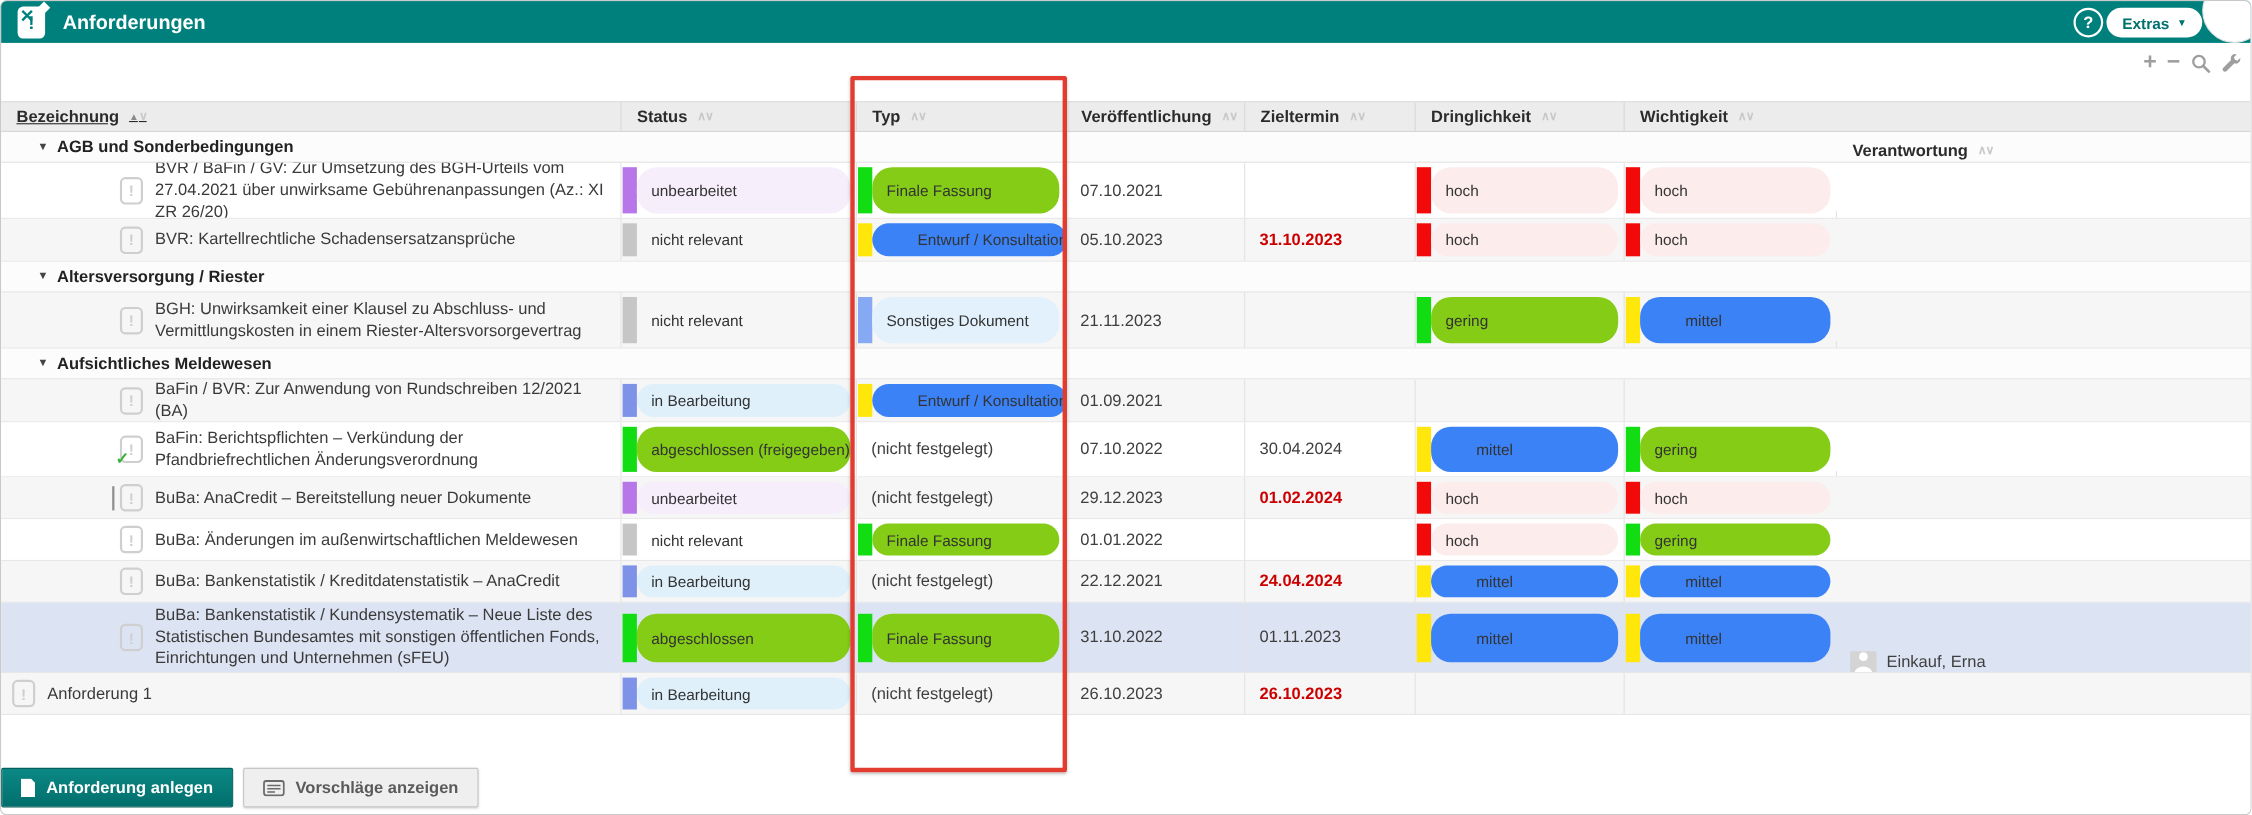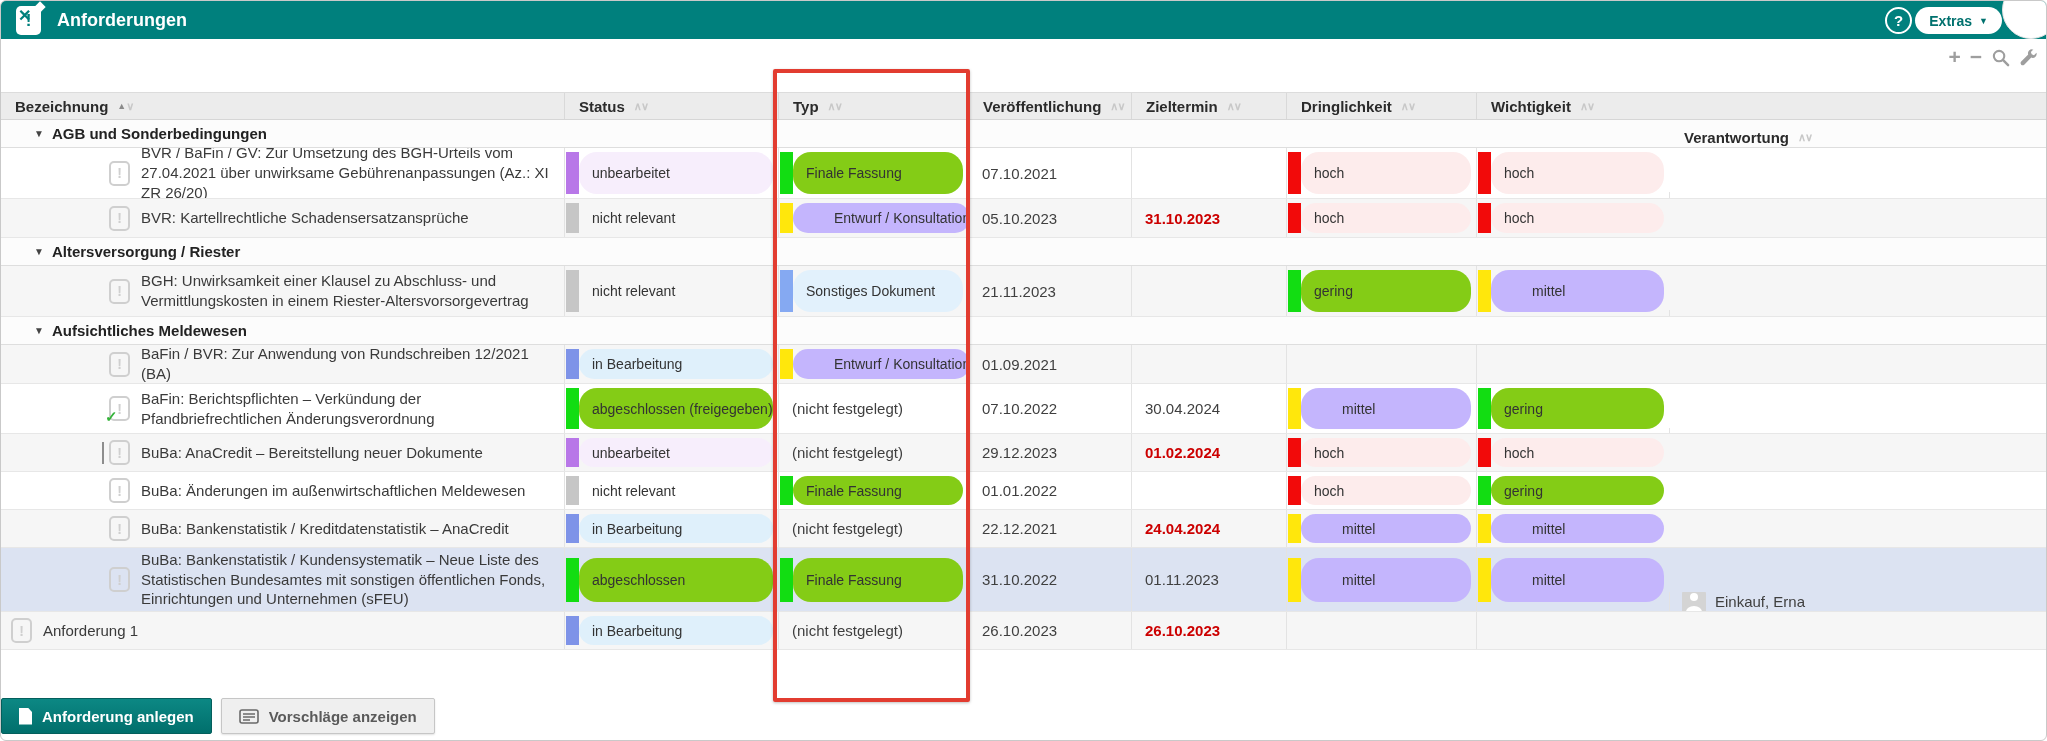--- a/index.html
+++ b/index.html
@@ -36,21 +36,21 @@
   .tableicons { position:absolute; top:46px; right:8px; display:flex; align-items:center; gap:9px; }
   .ti-glyph { color:#9e9e9e; font-weight:bold; font-size:21px; line-height:20px; cursor:pointer; }
   .ti-svg { width:19px; height:19px; cursor:pointer; }
 
   
   .table { position:absolute; left:0; top:91px; width:100%; }
   .hrow { display:flex; height:28px; background:#ececec;
           border-top:1px solid #dcdcdc; border-bottom:1px solid #d6d6d6; }
   .hcell { display:flex; align-items:center; padding-left:14px; gap:9px;
            font-weight:bold; font-size:15px; color:#2b2b2b; border-left:1px solid #d9d9d9; cursor:pointer; }
-  .hcell:first-child { border-left:none; }
+  .hcell:first-child { border-left:none;text-decoration:underline; }
   .sort { display:inline-flex; align-items:center; letter-spacing:-1px; }
   .sort i { font-style:normal; color:#c8c8c8; font-size:11px; line-height:1; }
   .sort b { color:#8a8a8a; font-size:9px; line-height:1; margin-right:1px; }
 
   .c0 { width:563px; } .c1 { width:214px; } .c2 { width:190px; } .c3 { width:163px; }
   .c4 { width:155px; } .c5 { width:190px; } .c6 { width:193px; } .c7 { flex:1;margin-top:44px; }
 
   .row { display:flex; border-bottom:1px solid #e7e7e7; background:#fff; cursor:pointer; }
   .row.alt { background:#f6f6f6; }
   .row.selected { background:#dce3f2; }
@@ -79,21 +79,21 @@
   .pill { display:flex; flex:1; margin:0 5px 0 1px; align-self:center;
           height:calc(100% - 8px); max-height:44px; min-height:28px; }
   .pill .bar { width:13px; flex:none; }
   .pill .ptext { flex:1; display:flex; align-items:center; padding-left:13px;
           font-size:14px; color:#333; white-space:nowrap;border-radius:18px; }
   .pill.purple .bar { background:#b877e8; } .pill.purple .ptext { background:#f7eefc; }
   .pill.gray   .bar { background:#c6c6c6; } .pill.gray   .ptext { background:transparent; }
   .pill.blue   .bar { background:#7e93e8; } .pill.blue   .ptext { background:#dff0fb; }
   .pill.blue2  .bar { background:#85a9f2; } .pill.blue2  .ptext { background:#e2f1fc; }
   .pill.green  .bar { background:#12dd12; } .pill.green  .ptext { background:#84cc16; }
-  .pill.yellow .bar { background:#ffe70c; } .pill.yellow .ptext { background:#c4b5fd;padding-left:41px; }
+  .pill.yellow .bar { background:#ffe70c; } .pill.yellow .ptext { background:#3b82f6;padding-left:41px; }
   .pill.red    .bar { background:#f20a0a; } .pill.red    .ptext { background:#fdecec; }
 
   .plain { padding-left:13px; font-size:15px; color:#3f3f3f; white-space:nowrap; }
   .date  { padding-left:13px; font-size:15px; color:#3f3f3f; white-space:nowrap; }
   .date.overdue { color:#cc0000; font-weight:bold; }
 
   .avatar { flex:none; width:24px; height:24px; background:#d4d4d4; border-radius:4px;
             margin-left:12px; position:relative; overflow:hidden; }
   .avatar::before { content:""; position:absolute; top:3px; left:8px; width:8px; height:8px;
             background:#fff; border-radius:50%; }

